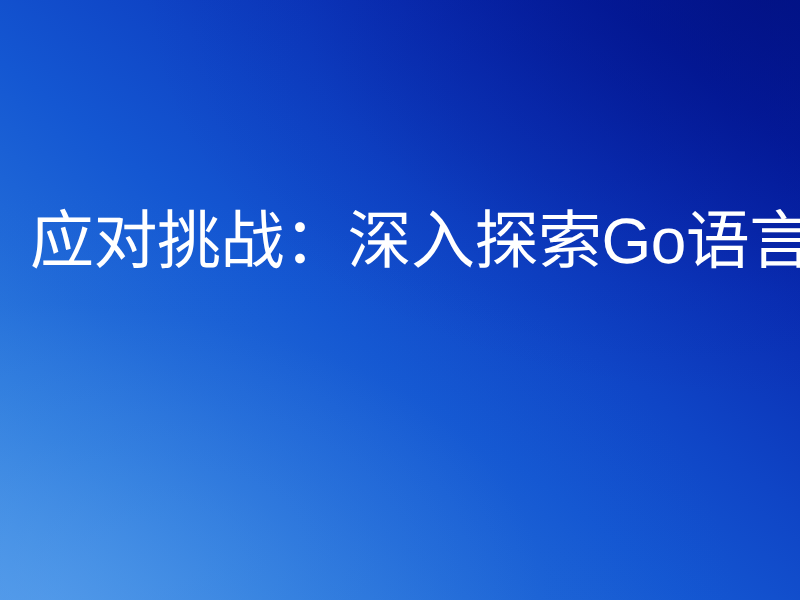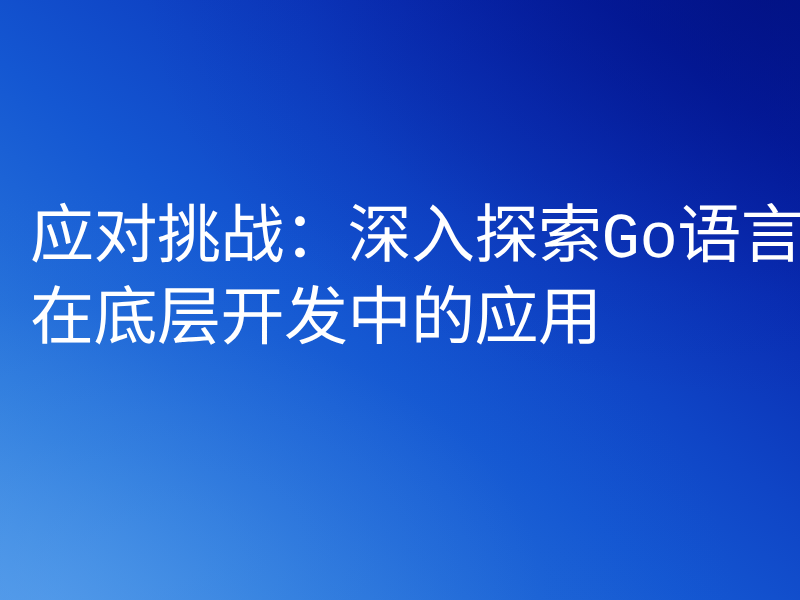--- a/index.html
+++ b/index.html
@@ -70,36 +70,35 @@
     position: absolute;
     left: 30px;
     top: 200px;
     width: 760px;
     pointer-events: none;
   }
 
   .title-line {
     display: block;
     color: #FFFFFF;
-    font-family: Liberation Mono, monospace;
+    font-family: Liberation Sans, sans-serif;
     font-size: 64px;
     font-weight: 400;
     line-height: 82px;
     letter-spacing: -0.5px;
     white-space: nowrap;
     text-rendering: geometricPrecision;
   }
 </style>
 </head>
 <body>
 
 <div class="banner">
 
   <div class="banner-wash"></div>
 
   <div class="banner-wash-top"></div>
 
   <div class="title-block">
     <span class="title-line">应对挑战：深入探索Go语言</span>
-    <span class="title-line">在底层开发中的应用</span>
   </div>
 
 </div>
 
 </body></html>

